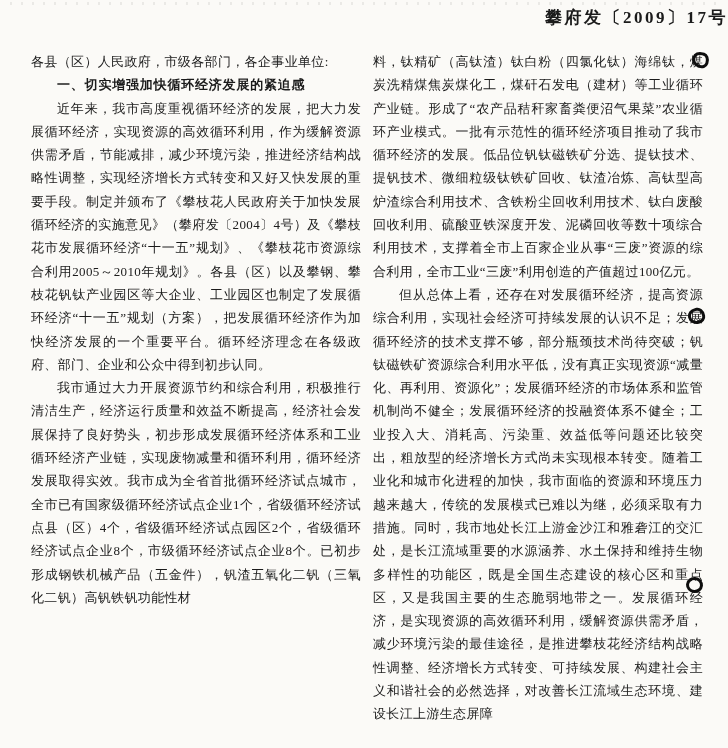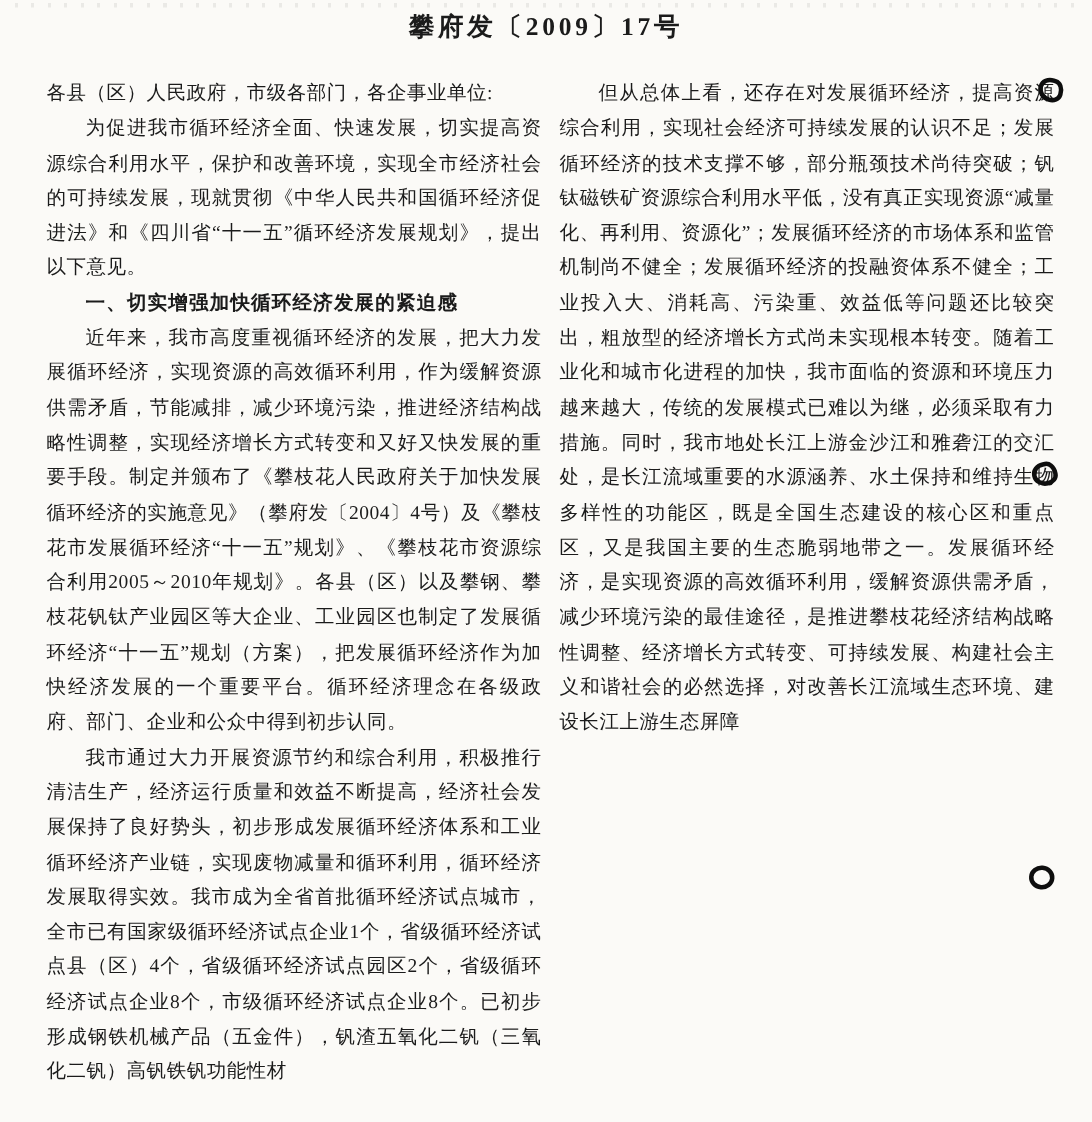--- a/index.html
+++ b/index.html
@@ -11,21 +11,21 @@
     position:relative;
     overflow:hidden;
   }
   .scan-noise {
     position:absolute; top:2px; left:10px; right:10px; height:3px;
     background:repeating-linear-gradient(90deg, rgba(130,130,125,.28) 0 2px, transparent 2px 11px);
     opacity:.5;
   }
   .doc-number {
     position:absolute; top:6px; left:0; width:100%;
-    text-align:center;
+    text-align:right;
     font-weight:bold;
     font-size:17px;
     letter-spacing:2.5px;
   }
   .columns {
     position:absolute; top:50px; left:31px;
     display:flex; gap:12px;
   }
   .col { width:330px; }
   p.para {
@@ -52,25 +52,25 @@
 </head>
 <body>
 
 <div class="scan-noise"></div>
 
 <div class="doc-number">攀府发〔2009〕17号</div>
 
 <div class="columns">
   <div class="col">
       <p class="para plain">各县（区）人民政府，市级各部门，各企事业单位:</p>
-      <p class="para indent">为促进我市循环经济全面、快速发展，切实提高资源综合利用水平，保护和改善环境，实现全市经济社会的可持续发展，现就贯彻《中华人民共和国循环经济促进法》和《四川省“十一五”循环经济发展规划》，提出以下意见。</p>
       <p class="para heading">一、切实增强加快循环经济发展的紧迫感</p>
       <p class="para indent">近年来，我市高度重视循环经济的发展，把大力发展循环经济，实现资源的高效循环利用，作为缓解资源供需矛盾，节能减排，减少环境污染，推进经济结构战略性调整，实现经济增长方式转变和又好又快发展的重要手段。制定并颁布了《攀枝花人民政府关于加快发展循环经济的实施意见》（攀府发〔2004〕4号）及《攀枝花市发展循环经济“十一五”规划》、《攀枝花市资源综合利用2005～2010年规划》。各县（区）以及攀钢、攀枝花钒钛产业园区等大企业、工业园区也制定了发展循环经济“十一五”规划（方案），把发展循环经济作为加快经济发展的一个重要平台。循环经济理念在各级政府、部门、企业和公众中得到初步认同。</p>
       <p class="para indent">我市通过大力开展资源节约和综合利用，积极推行清洁生产，经济运行质量和效益不断提高，经济社会发展保持了良好势头，初步形成发展循环经济体系和工业循环经济产业链，实现废物减量和循环利用，循环经济发展取得实效。我市成为全省首批循环经济试点城市，全市已有国家级循环经济试点企业1个，省级循环经济试点县（区）4个，省级循环经济试点园区2个，省级循环经济试点企业8个，市级循环经济试点企业8个。已初步形成钢铁机械产品（五金件），钒渣五氧化二钒（三氧化二钒）高钒铁钒功能性材</p>
     </div>
   <div class="col">
+      <p class="para plain">料，钛精矿（高钛渣）钛白粉（四氯化钛）海绵钛，煤炭洗精煤焦炭煤化工，煤矸石发电（建材）等工业循环产业链。形成了“农产品秸秆家畜粪便沼气果菜”农业循环产业模式。一批有示范性的循环经济项目推动了我市循环经济的发展。低品位钒钛磁铁矿分选、提钛技术、提钒技术、微细粒级钛铁矿回收、钛渣冶炼、高钛型高炉渣综合利用技术、含铁粉尘回收利用技术、钛白废酸回收利用、硫酸亚铁深度开发、泥磷回收等数十项综合利用技术，支撑着全市上百家企业从事“三废”资源的综合利用，全市工业“三废”利用创造的产值超过100亿元。</p>
       <p class="para indent">但从总体上看，还存在对发展循环经济，提高资源综合利用，实现社会经济可持续发展的认识不足；发展循环经济的技术支撑不够，部分瓶颈技术尚待突破；钒钛磁铁矿资源综合利用水平低，没有真正实现资源“减量化、再利用、资源化”；发展循环经济的市场体系和监管机制尚不健全；发展循环经济的投融资体系不健全；工业投入大、消耗高、污染重、效益低等问题还比较突出，粗放型的经济增长方式尚未实现根本转变。随着工业化和城市化进程的加快，我市面临的资源和环境压力越来越大，传统的发展模式已难以为继，必须采取有力措施。同时，我市地处长江上游金沙江和雅砻江的交汇处，是长江流域重要的水源涵养、水土保持和维持生物多样性的功能区，既是全国生态建设的核心区和重点区，又是我国主要的生态脆弱地带之一。发展循环经济，是实现资源的高效循环利用，缓解资源供需矛盾，减少环境污染的最佳途径，是推进攀枝花经济结构战略性调整、经济增长方式转变、可持续发展、构建社会主义和谐社会的必然选择，对改善长江流域生态环境、建设长江上游生态屏障</p>
     </div>
 </div>
 
 <span class="punch punch-1"></span>
 <span class="punch punch-2"></span>
 <span class="punch punch-3"></span>
 
 </body></html>

